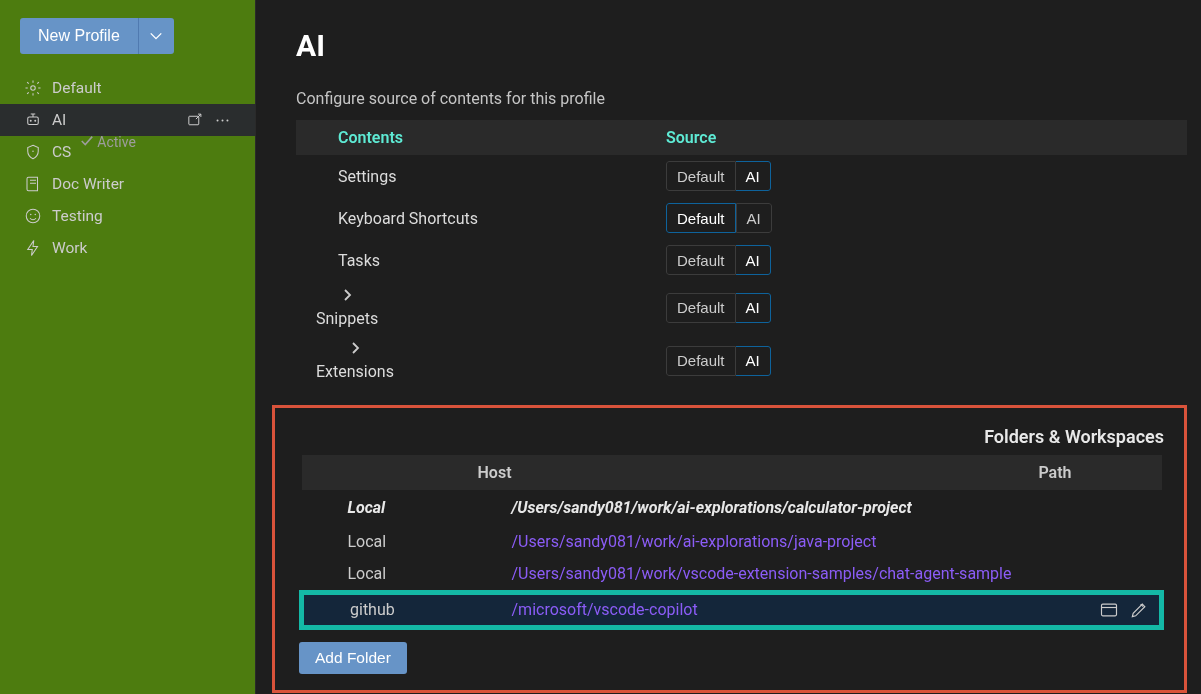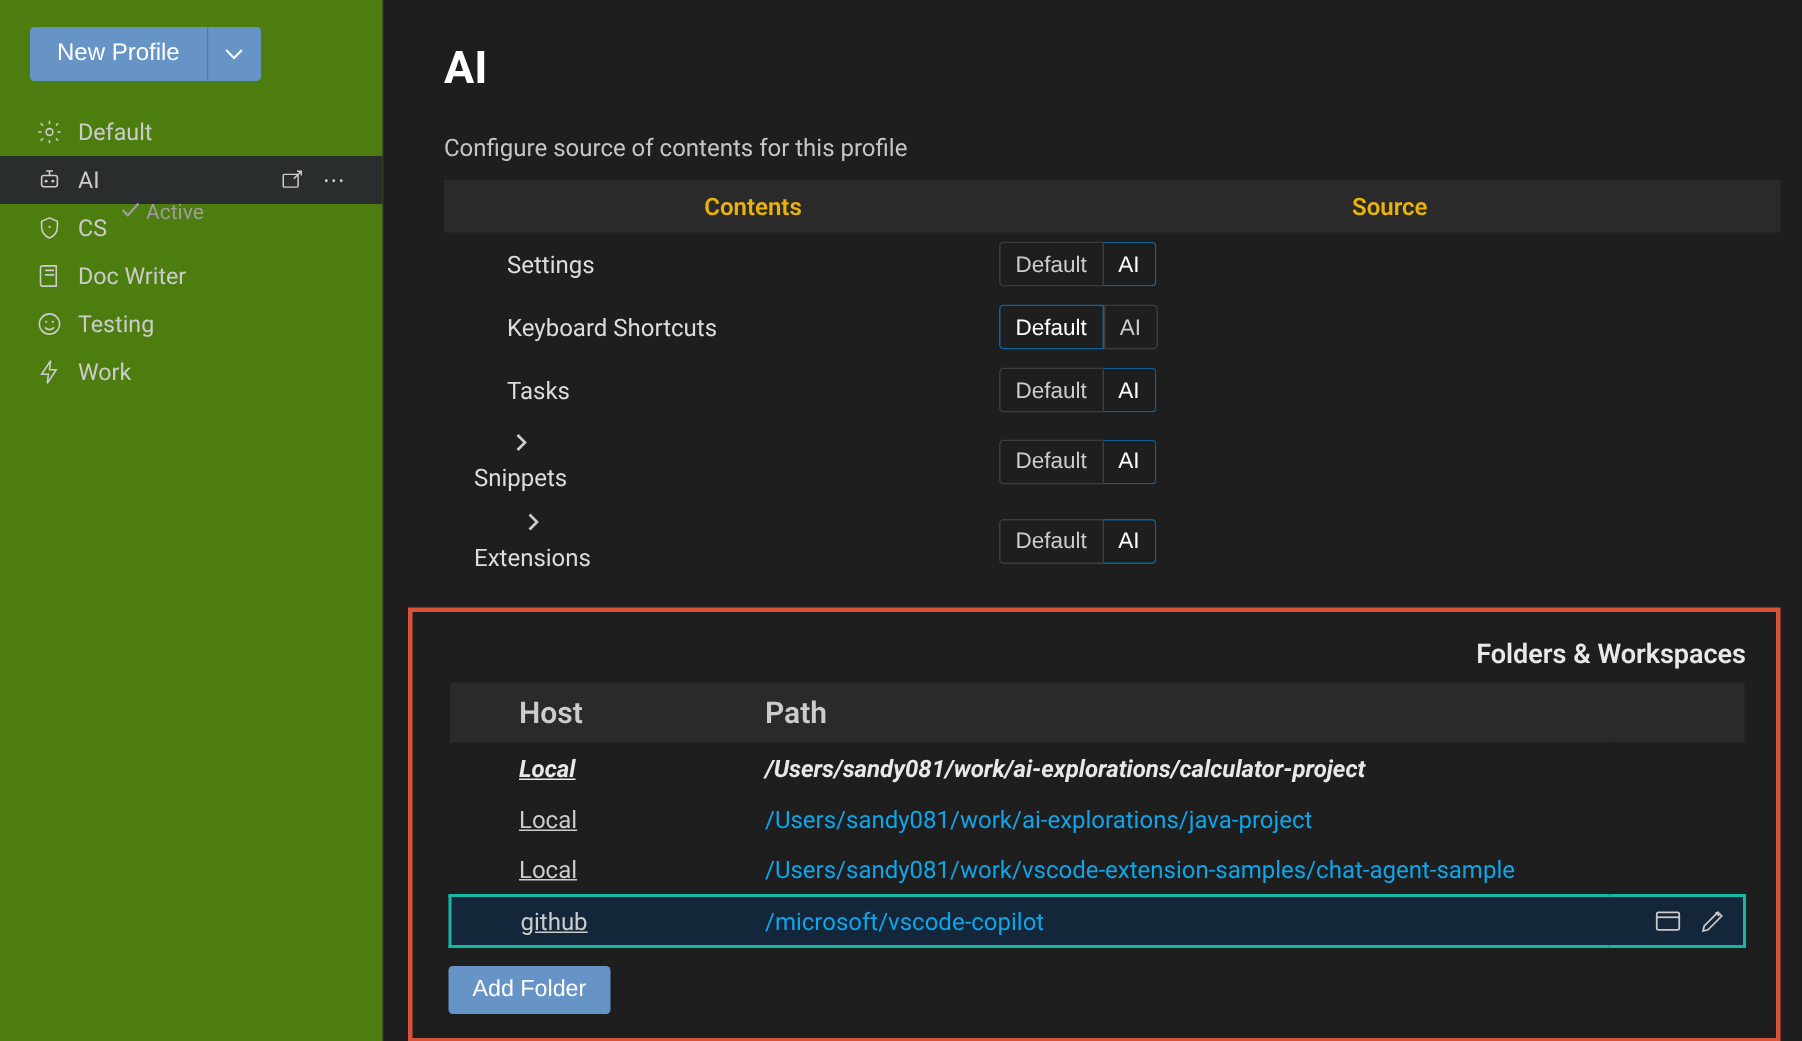--- a/index.html
+++ b/index.html
@@ -24,50 +24,50 @@
   .profile-item .action-icon { width: 18px; height: 18px; display: flex; align-items: center; justify-content: center; }
   .profile-item .action-icon svg { width: 17px; height: 17px; stroke: #cccccc; fill: none; stroke-width: 1.4;}
 
   
   .main { flex: 1; display: flex; flex-direction: column; background: #1e1e1e; overflow-y: auto; }
   .title { font-size: 30px; font-weight: 700; color: #ffffff; padding: 28px 0 0 40px; }
   .section-desc { color: #c5c5c5; font-size: 16px; padding: 26px 0 12px 40px; }
 
   .contents-table { margin: 0 14px 0 40px; border-collapse: collapse; width: calc(100% - 54px);}
   .contents-table thead tr { background: #2a2a2a; }
-  .contents-table th { text-align: center; font-weight: 600; color: #eab308; padding: 8px 0 8px 0; font-size: 16px;}
+  .contents-table th { text-align: left; font-weight: 600; color: #5eead4; padding: 8px 0 8px 0; font-size: 16px;}
   .contents-table th:first-child { padding-left: 42px; width: 370px;}
   .contents-table td { padding: 6px 0 6px 0; font-size: 16px;}
   .contents-table td:first-child { padding-left: 42px; color: #dcdcdc; }
   .contents-table td .chevwrap { display: inline-flex; align-items: center; gap: 6px; margin-left: -22px; flex-direction: column;}
   .contents-table td .chevwrap svg { width:16px; height:16px; stroke:#ccc; fill:none; stroke-width:1.8;}
 
   .toggle-group { display: inline-flex; border-radius: 3px; overflow: hidden; }
   .toggle-btn { border: 1px solid #3c3c3c; background: #1e1e1e; color: #cccccc; padding: 4px 10px; font-size: 15px; cursor: pointer; height: 30px;}
   .toggle-btn.active { border-color: #0e639c; color: #ffffff; }
   .toggle-btn:first-child { border-radius: 3px 0 0 3px; }
   .toggle-btn:last-child { border-radius: 0 3px 3px 0; border-left: none;}
   .toggle-btn:first-child.active + .toggle-btn:last-child { border-left:1px solid #3c3c3c; }
 
   
   .folders-section { margin: 18px 14px 14px 16px; border: 3px solid #d9533b; padding: 18px 20px 16px 24px; }
   .folders-title { font-size: 18px; font-weight: 600; color: #e8e8e8; margin-bottom: 8px; text-align: right;}
   .folders-desc { font-size: 16px; color: #c5c5c5; margin-bottom: 10px; }
 
   .folders-table { width: 100%; border-collapse: collapse; }
   .folders-table thead tr { background: #2a2a2a; }
-  .folders-table th { text-align: left; font-weight: 600; padding: 8px 0 8px 0; font-size: 20px;}
+  .folders-table th { text-align: right; font-weight: 600; padding: 8px 0 8px 0; font-size: 16px;}
   .folders-table th:first-child { padding-left: 46px; width: 210px;}
   .folders-table tbody tr { height: 34px; }
   .folders-table tbody tr.current { font-weight: 700; font-style: italic; color: #e8e8e8;}
   .folders-table tbody tr.current td:nth-child(2){ font-style: italic; }
-  .folders-table tbody tr.selected { background: #14263a; border: 2px solid #14b8a6; }
+  .folders-table tbody tr.selected { background: #14263a; border: 5px solid #14b8a6; }
   .folders-table td { padding: 5px 0; font-size: 16px;}
-  .folders-table td:first-child { padding-left: 46px; text-decoration: underline; }
-  .folders-table td:nth-child(2){ color: #0ea5e9; }
+  .folders-table td:first-child { padding-left: 46px; }
+  .folders-table td:nth-child(2){ color: #8b5cf6; }
   .folders-table tbody tr.current td:nth-child(2){ color: #e8e8e8;}
   .row-actions { display: flex; gap: 10px; justify-content: flex-end; padding-right: 10px;}
   .row-actions svg { width: 20px; height: 20px; stroke: #cccccc; fill: none; stroke-width: 1.4; cursor: pointer;}
 
   .add-folder-btn { margin-top: 12px; background: #6794c7; color: #fff; border: none; padding: 7px 16px; font-size: 15.5px; border-radius: 3px; cursor: pointer; }
 
   .check svg{width:14px;height:14px;stroke:#9d9d9d;fill:none;stroke-width:1.8;}
 </style>
 </head>
 <body>

